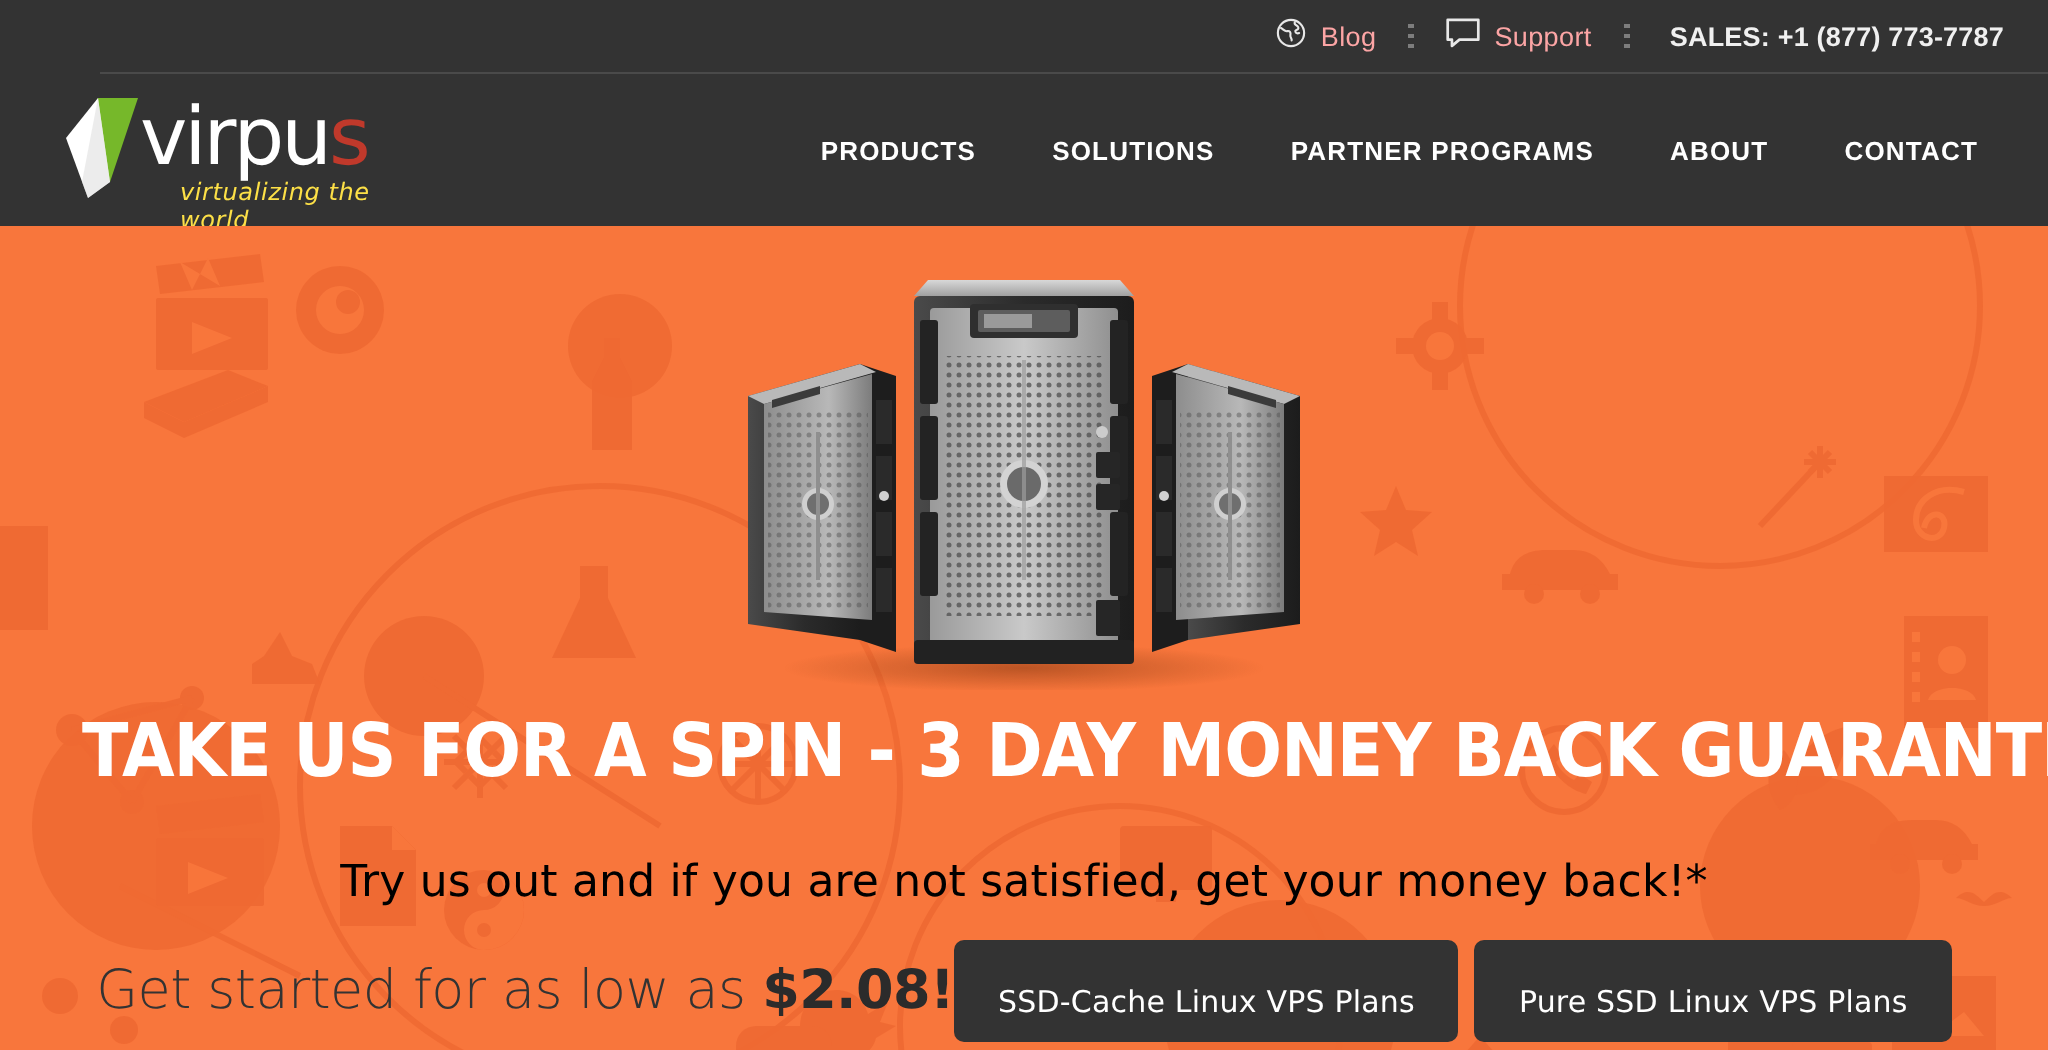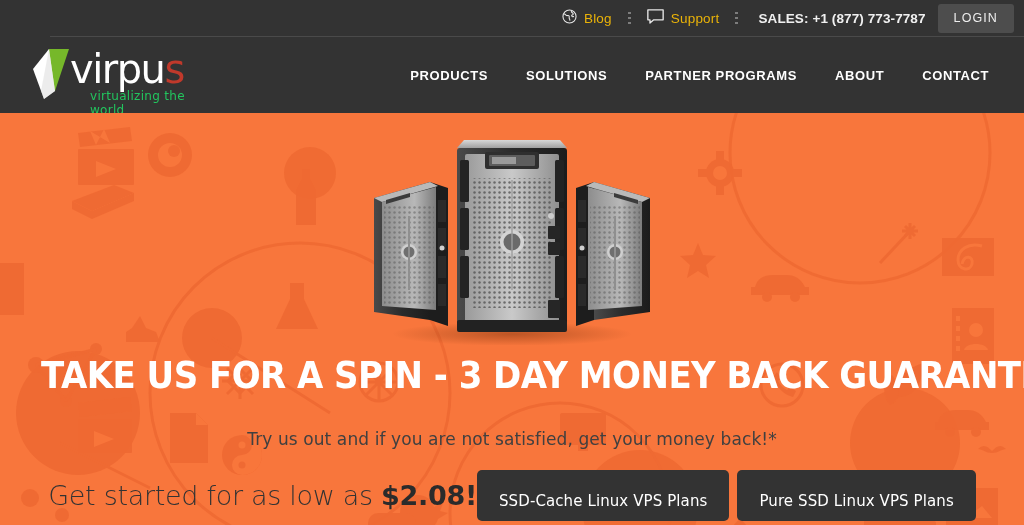--- a/index.html
+++ b/index.html
@@ -15,21 +15,21 @@
     position:absolute; left:0; top:0; width:1024px; height:36px;
     background:#333333;
   }
   .topbar-inner {
     position:absolute; right:0; top:0; height:36px;
     display:flex; align-items:center; gap:0;
     padding-right:10px;
   }
   .tb-link {
     display:flex; align-items:center; gap:7px;
-    color:#eab308; font-size:13.5px; letter-spacing:.2px;
+    color:#fca5a5; font-size:13.5px; letter-spacing:.2px;
     padding:0 10px; text-decoration:none; cursor:pointer;
     white-space:nowrap;
   }
   .tb-sep {
     width:3px; height:13px; margin:0 6px;
     background-image:linear-gradient(to bottom,#8a8a8a 0 2px, transparent 2px 5px);
     background-size:3px 5px; background-repeat:repeat-y;
     opacity:.85;
   }
   .tb-sales {
@@ -63,21 +63,21 @@
   .logo-mark { position:absolute; left:0; top:2px; }
   .logo-word {
     position:absolute; left:38px; top:0px;
     font-family:"DejaVu Sans", sans-serif;
     font-size:40px; font-weight:normal; letter-spacing:-1.5px;
     color:#ffffff; line-height:48px;
   }
   .logo-word .s { color:#c0392b; }
   .logo-tag {
     position:absolute; left:58px; top:44px;
-    color:#22c55e; font-size:12px; 
+    color:#fde047; font-size:12px; font-style:italic;
     letter-spacing:.3px;
     font-family:"DejaVu Sans", sans-serif;
   }
   .nav-items {
     position:absolute; right:16px; top:0; height:76px;
     display:flex; align-items:center; gap:0;
   }
   .nav-item {
     color:#ffffff; font-size:13px; font-weight:bold;
     letter-spacing:.6px; padding:0 19px; cursor:pointer;
@@ -101,23 +101,23 @@
     position:absolute; left:0; top:241px; width:1024px;
     text-align:center; color:#ffffff;
     font-family:"DejaVu Sans", sans-serif;
     font-size:37px; font-weight:bold;
     letter-spacing:-0.6px;
     transform:scaleX(0.92); transform-origin:center;
     white-space:nowrap;
   }
   .subhead {
     position:absolute; left:0; top:316px; width:1024px;
-    text-align:center; color:#404040;
+    text-align:center; color:#000000;
     font-family:"DejaVu Sans", sans-serif;
-    font-size:17px; letter-spacing:.1px;
+    font-size:22px; letter-spacing:.1px;
   }
   .cta-row {
     position:absolute; left:0; top:352px; width:1024px; height:60px;
     display:flex; align-items:center; justify-content:center;
     gap:0;
   }
   .getstarted {
     color:#333333; font-size:27px; letter-spacing:-.3px;
     font-family:"DejaVu Sans", sans-serif; font-weight:300;
     white-space:nowrap;
@@ -159,21 +159,20 @@
             <path d="M1.2 1.2h21.6v14H9.5L4.2 19.6v-4.4H1.2z" fill="none" stroke="#e8e8e8" stroke-width="1.9" stroke-linejoin="round"></path>
           </svg>
         </span>
         <span>Support</span>
       </a>
 
       <span class="tb-sep"></span>
 
       <span class="tb-sales">SALES: +1 (877) 773-7787</span>
 
-      <button class="login-btn">LOGIN</button>
     </div>
   </div>
 
   <div class="hdr-divider"></div>
 
   <div class="navbar">
 
     <div class="logo">
       <span class="logo-mark">
         <svg width="48" height="58" viewBox="0 0 48 58">

